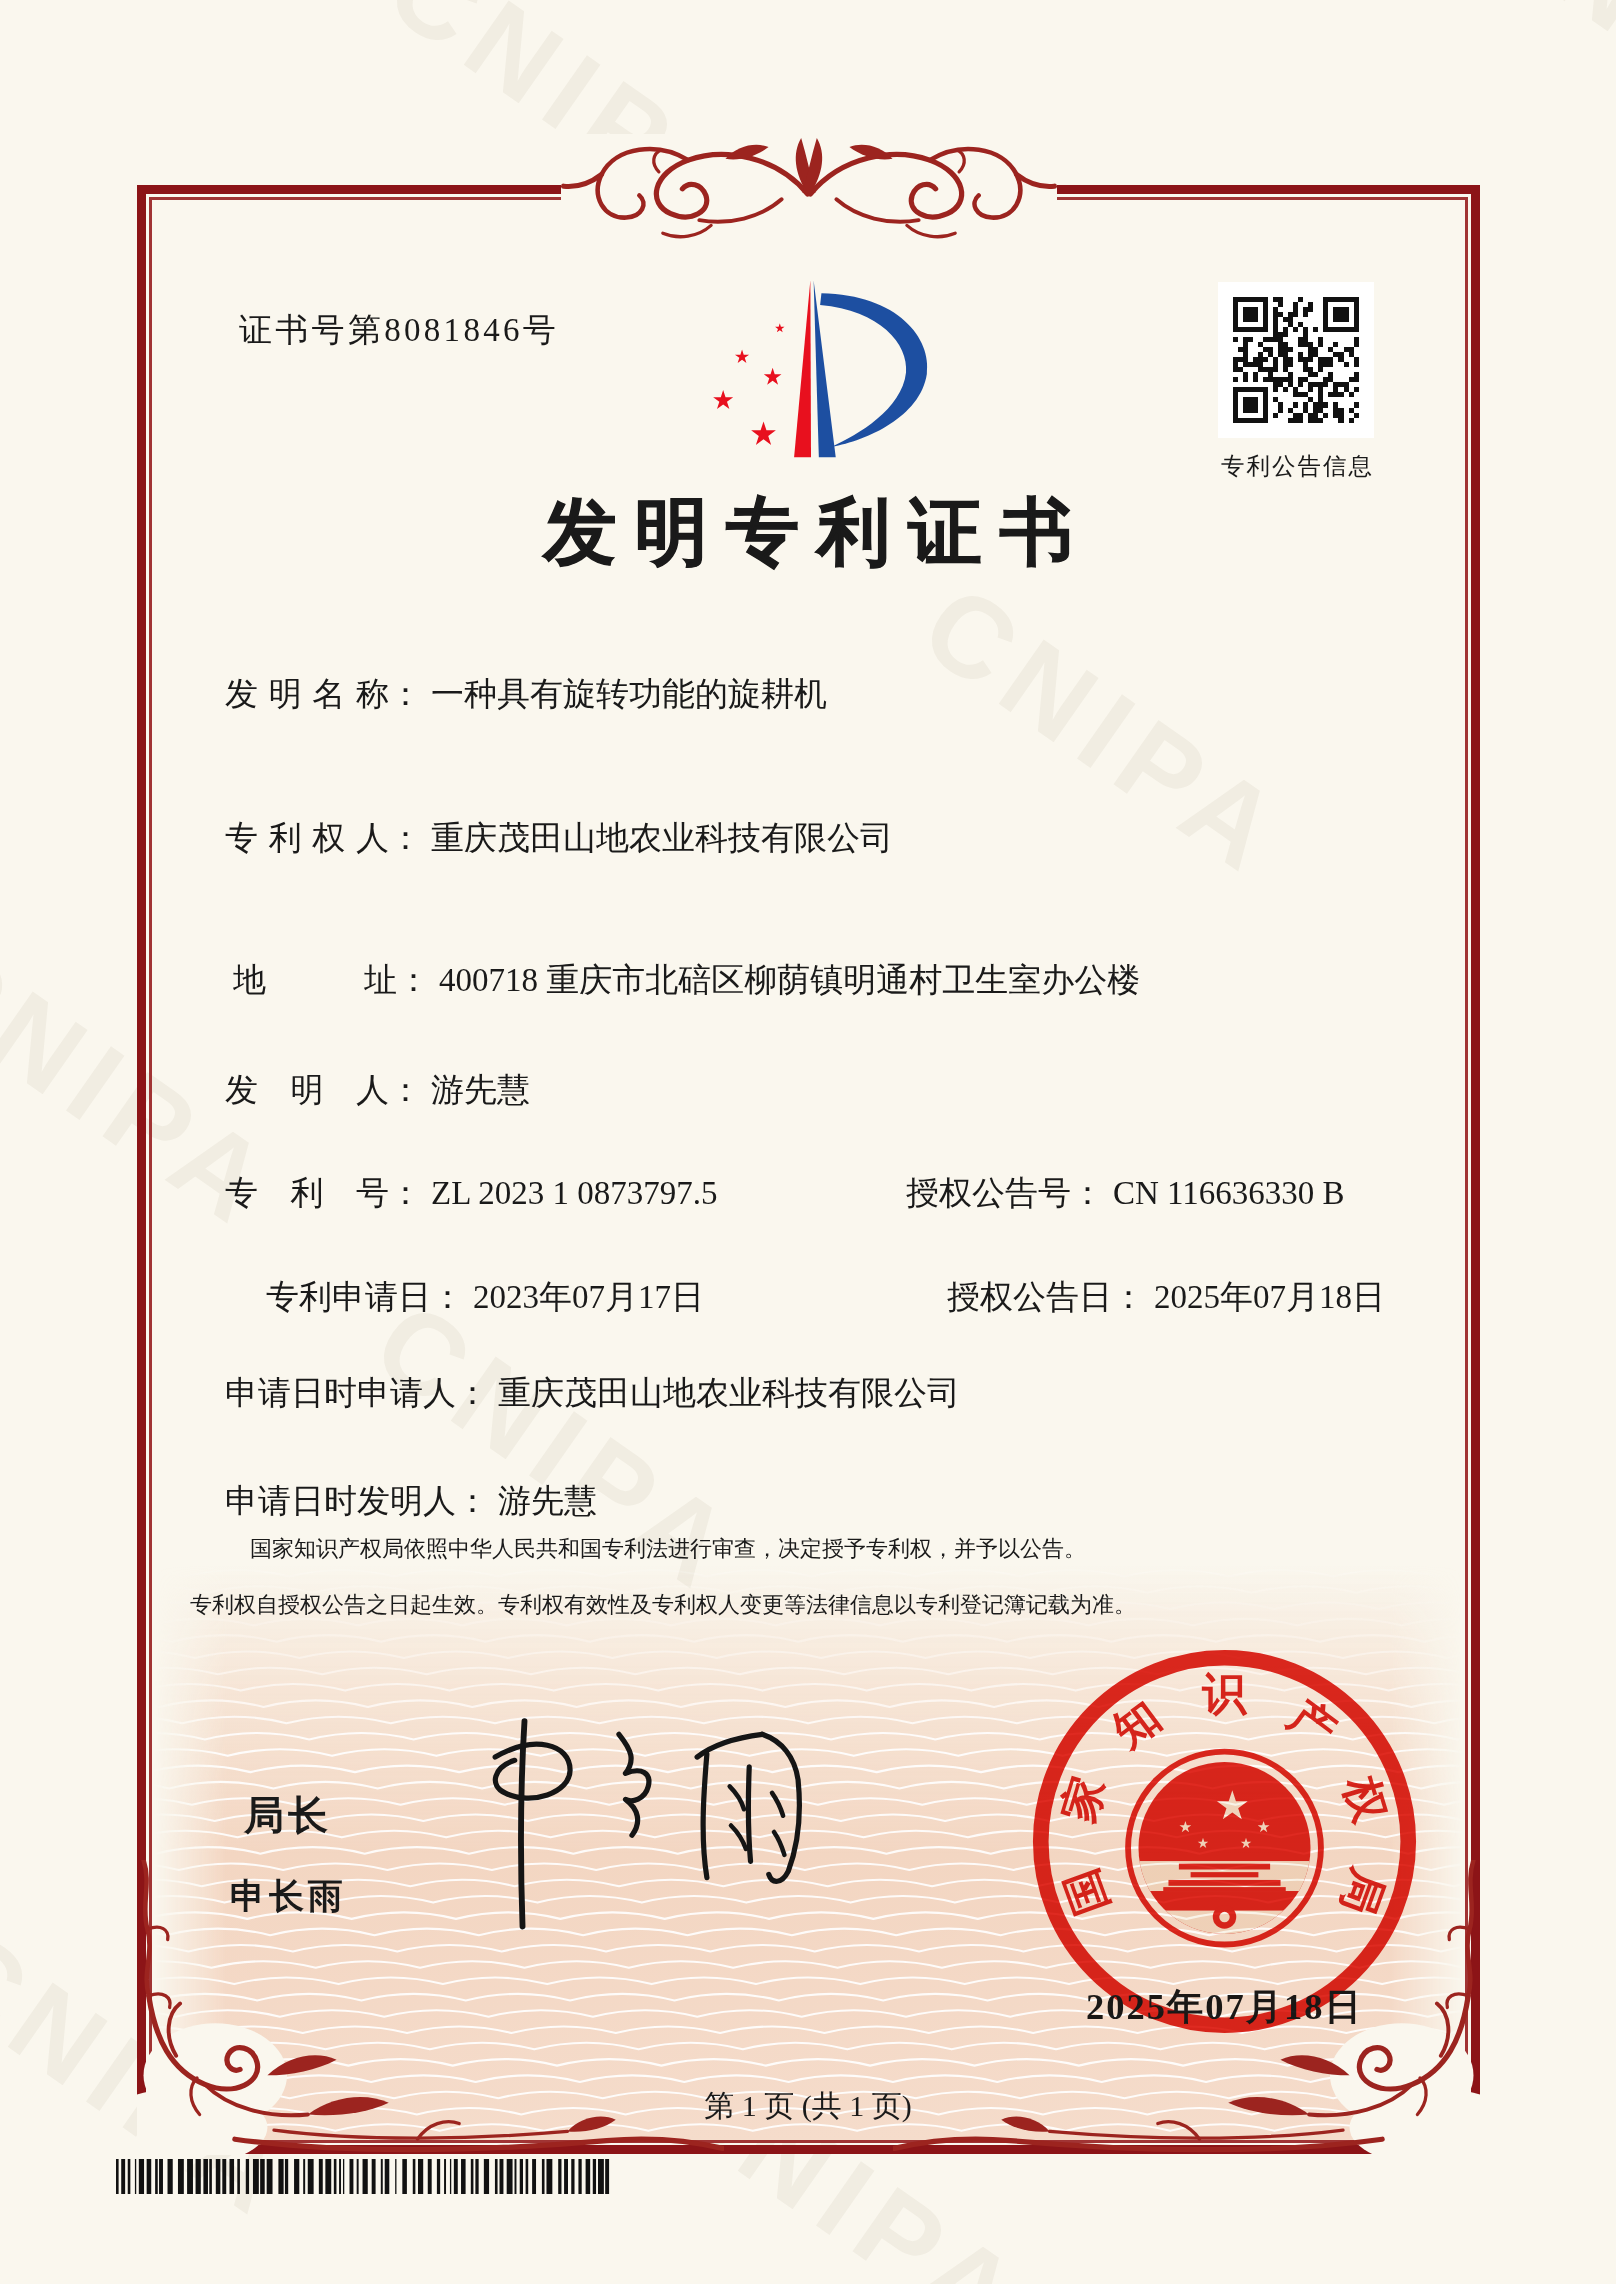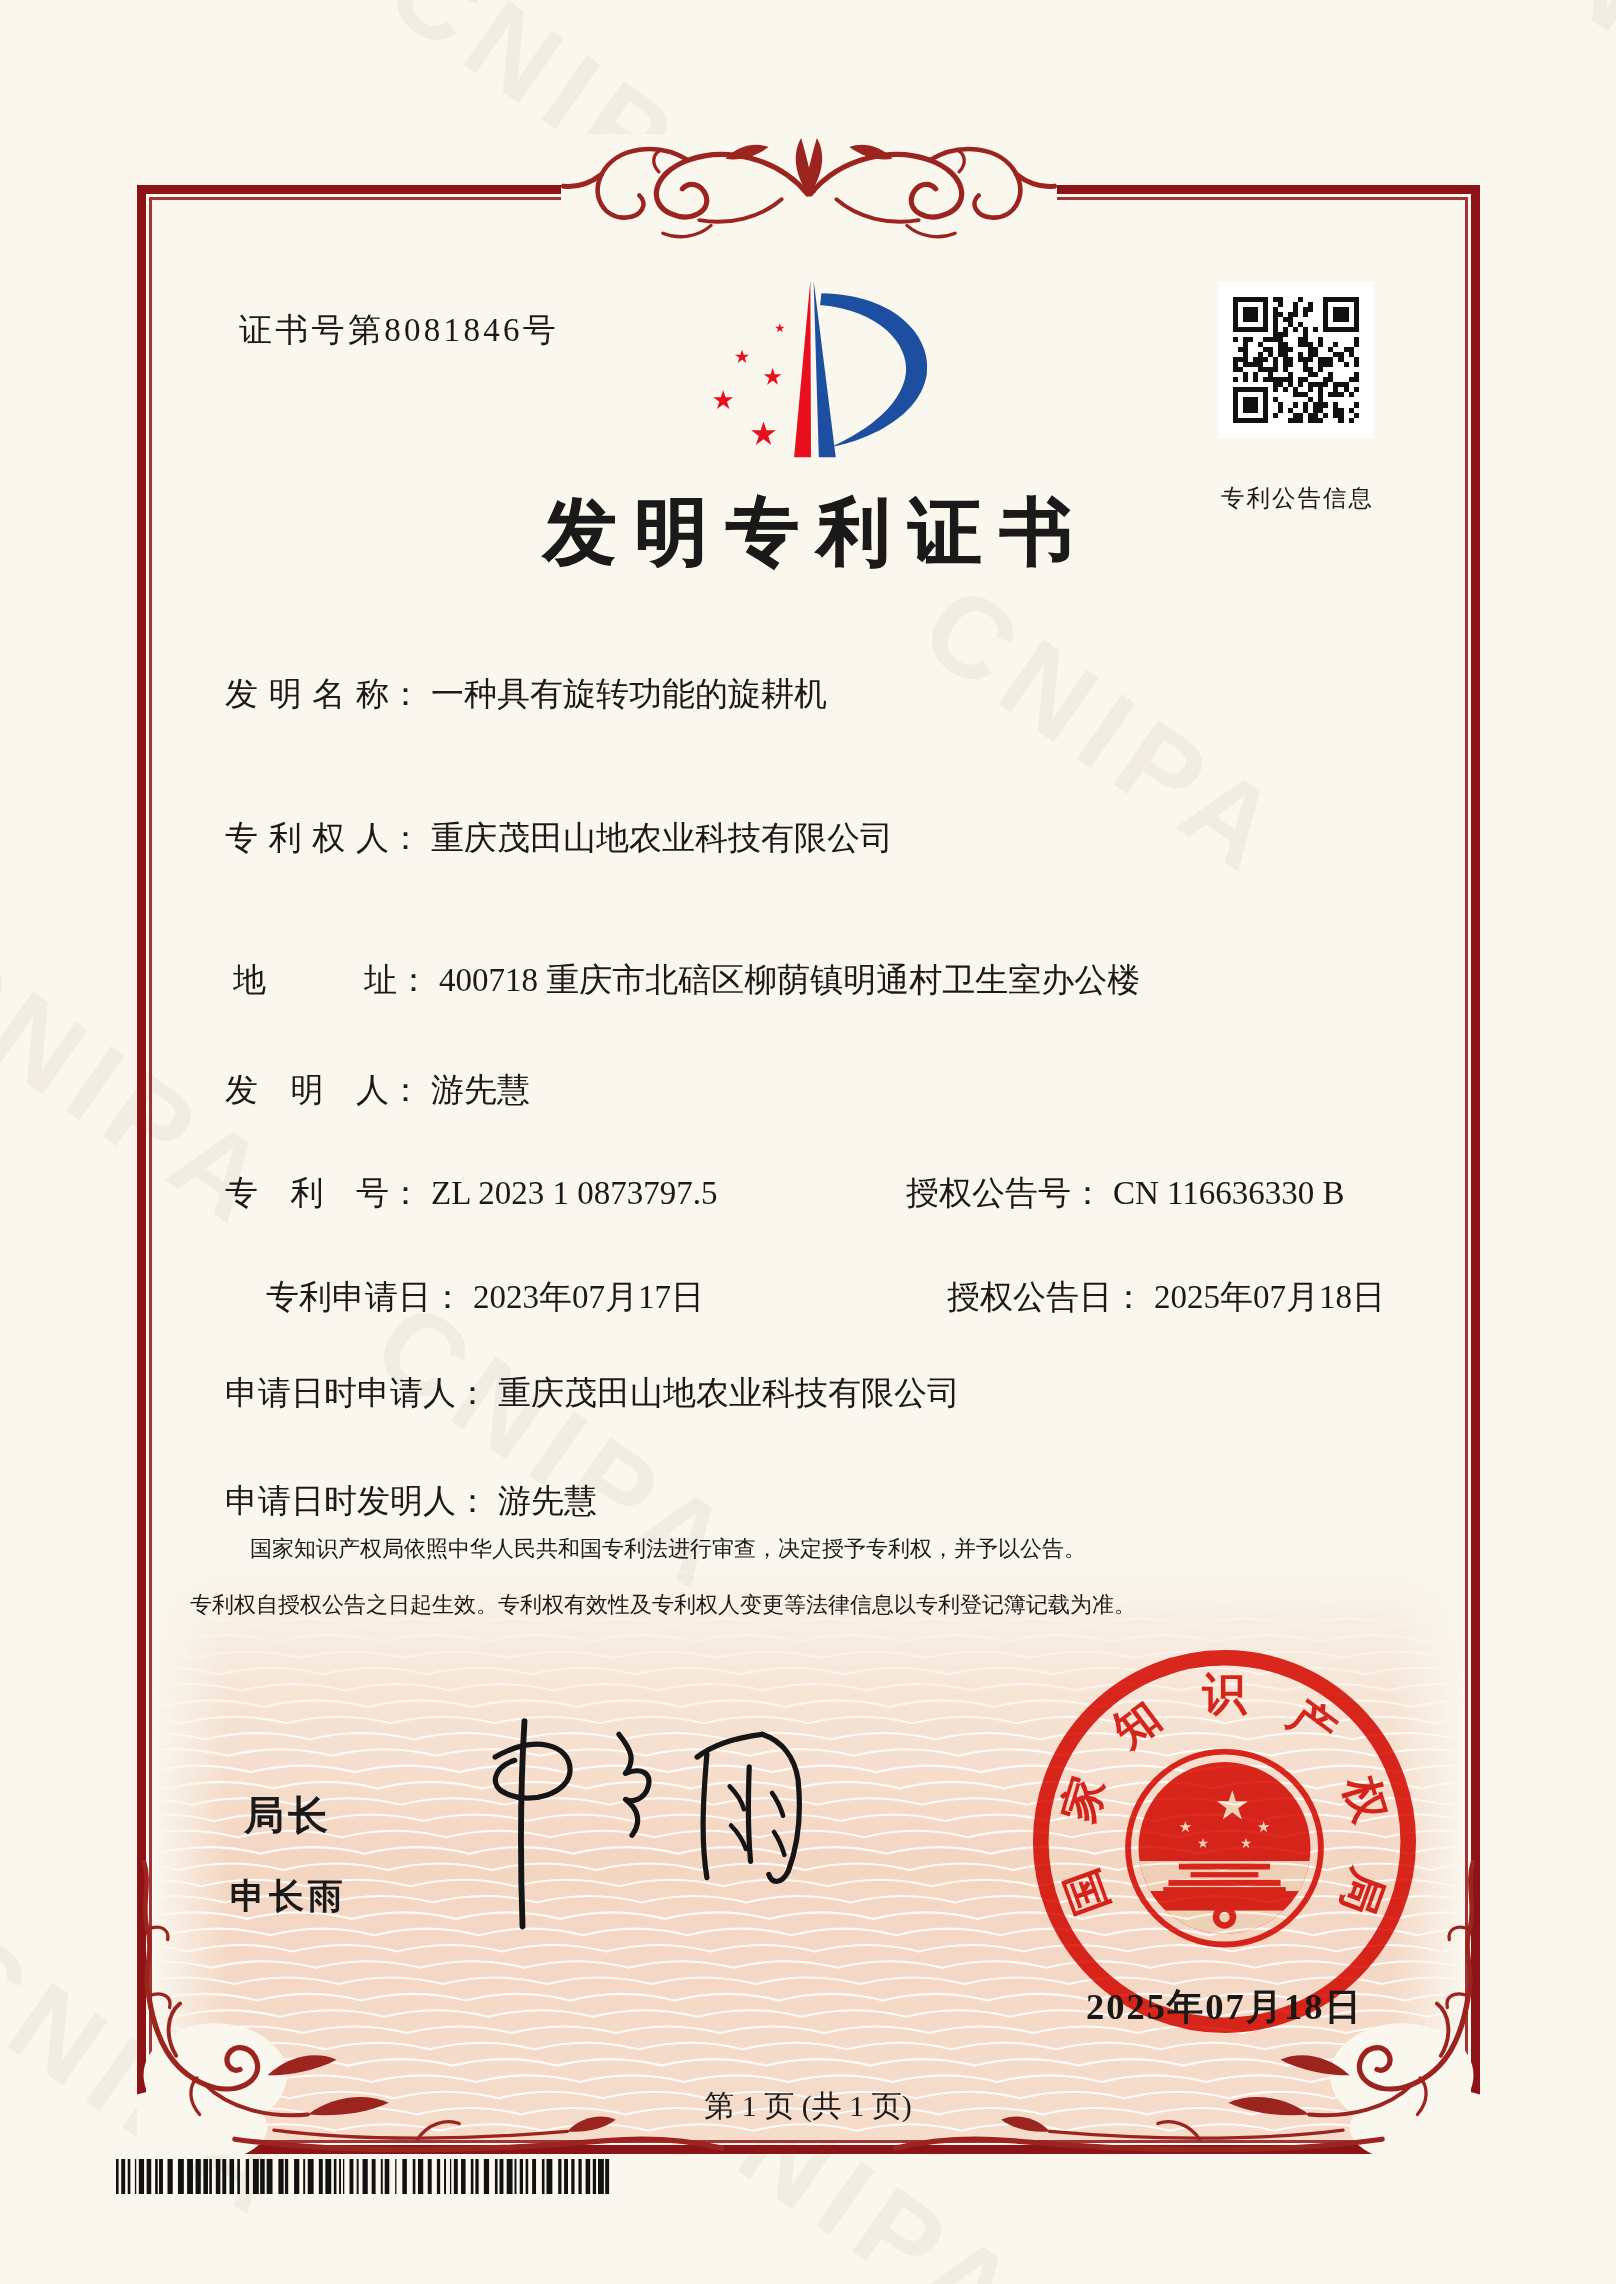--- a/index.html
+++ b/index.html
@@ -27,21 +27,21 @@
   .orn-bl{left:137px;top:1860px;width:587px;height:295px;}
   .orn-br{left:893px;top:1860px;width:587px;height:295px;transform:scaleX(-1);}
 
   .cert-no{position:absolute;left:215px;top:308px;font-size:33px;letter-spacing:3.3px;margin-left:24px;}
 
   .logo{position:absolute;left:703px;top:276px;width:231px;height:186px;}
 
   .qr-box{position:absolute;left:1218px;top:282px;width:156px;height:156px;background:#fff;padding:5.2px;box-sizing:border-box;}
   .qr-box svg{width:100%;height:100%;}
   .qr-caption{position:absolute;left:1193px;top:450px;width:209px;text-align:center;
-      font-size:23.5px;letter-spacing:2px;margin-top:32px;}
+      font-size:23.5px;letter-spacing:2px;}
 
   .title{position:absolute;left:0;top:484px;width:1616px;text-align:center;
       font-size:73px;font-weight:bold;letter-spacing:0.25em;text-indent:0.25em;
       -webkit-text-stroke:1px currentColor;}
 
   .field{position:absolute;left:225px;white-space:nowrap;font-size:33px;}
   .frow{position:absolute;left:225px;right:156px;display:flex;white-space:nowrap;font-size:33px;}
   .fcol-l{width:681px;flex:none;}
   .fcol-r{flex:1;}
   .flabel{display:inline-block;width:164px;text-align:justify;text-align-last:justify;vertical-align:bottom;}

